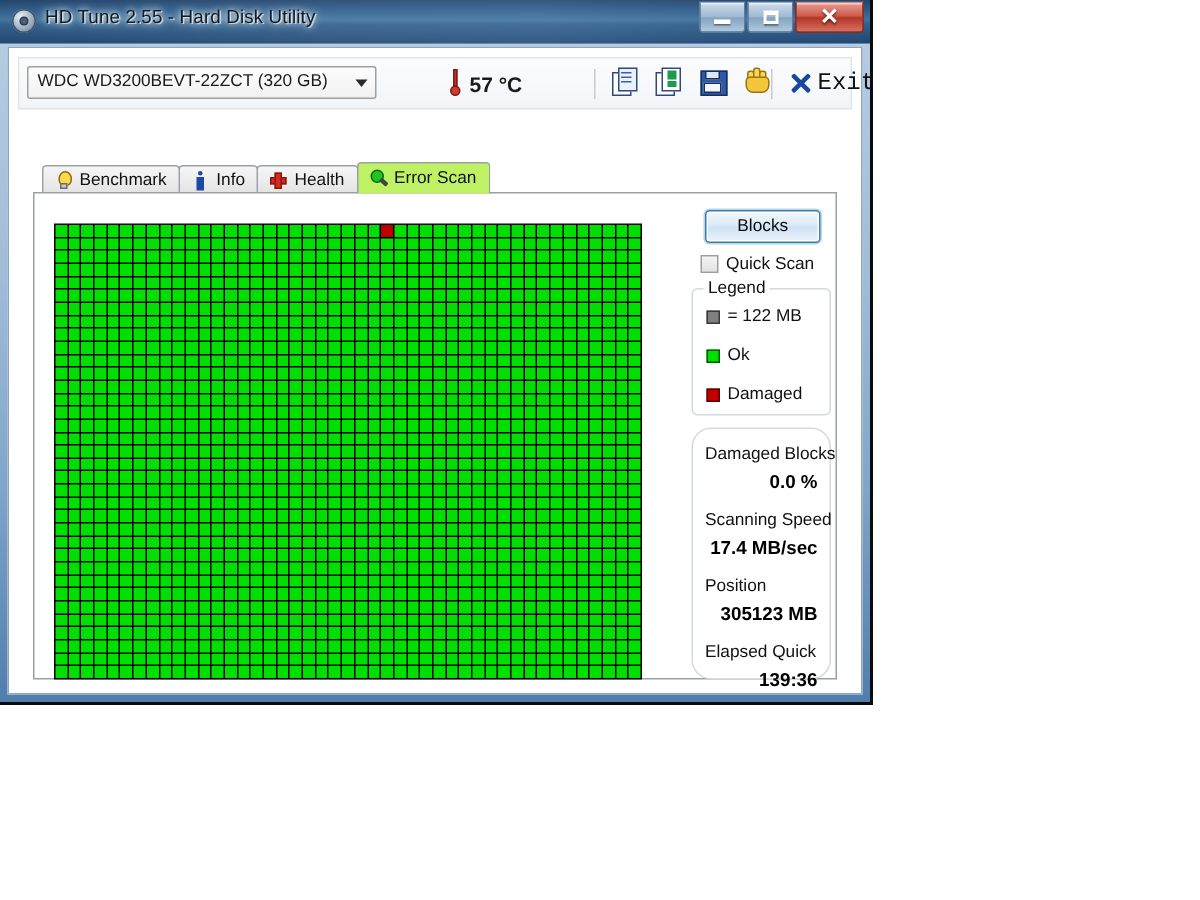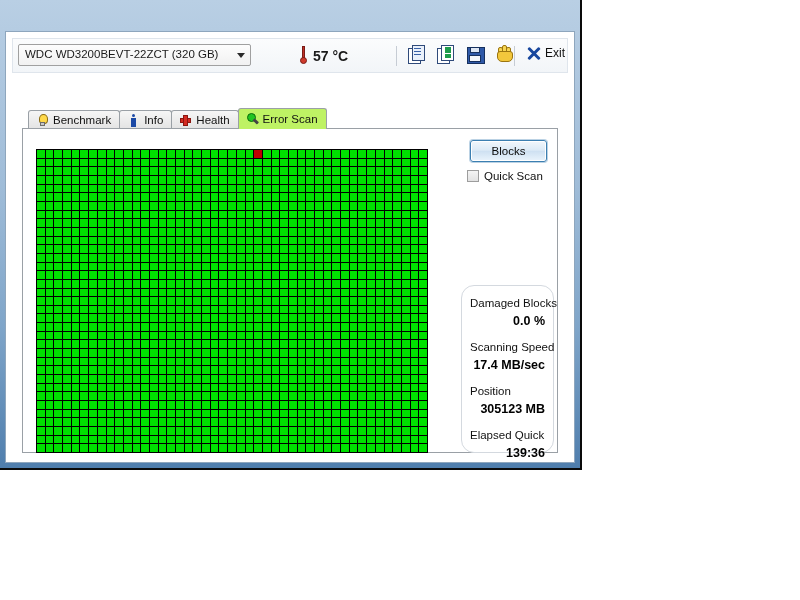--- a/index.html
+++ b/index.html
@@ -118,21 +118,21 @@
   .ico-hand .palm{position:absolute; left:2px; top:6px; width:14px; height:9px; background:#f2c73c; border:1px solid #9b7510; border-radius:3px 3px 5px 5px;}
   .ico-hand .f1{position:absolute; left:3px; top:2px; width:3px; height:7px; background:#f7d653; border:1px solid #9b7510; border-radius:2px;}
   .ico-hand .f2{position:absolute; left:7px; top:0px; width:3px; height:9px; background:#f7d653; border:1px solid #9b7510; border-radius:2px;}
   .ico-hand .f3{position:absolute; left:11px; top:2px; width:3px; height:7px; background:#f7d653; border:1px solid #9b7510; border-radius:2px;}
 
   .exit-wrap{ position:absolute; left:514px; top:7px; display:flex; align-items:center; }
   .ico-x{ position:relative; width:14px; height:14px; margin-right:4px;}
   .ico-x i{position:absolute; left:-1px; top:6px; width:16px; height:3px; background:#18479e; border-radius:1px;}
   .ico-x i:first-child{ transform:rotate(45deg);}
   .ico-x i:last-child{ transform:rotate(-45deg);}
-  .exit-text{ font-size:12px; color:#101010;}
+  .exit-text{ font-size:16px; color:#101010;font-family:Liberation Mono, monospace;}
 
   
   .tabs{ position:absolute; left:22px; top:76px; height:21px; display:flex; align-items:flex-end; }
   .tab{
     height:19px; display:flex; align-items:center; gap:5px; padding:0 8px;
     background: linear-gradient(180deg,#f6f6f6 0%, #e3e3e3 100%);
     border:1px solid #9aa0a6; border-bottom:none;
     border-radius:3px 3px 0 0;
     font-size:11.5px; color:#111; box-sizing:border-box;
     margin-right:-1px;
@@ -205,20 +205,36 @@
   .st-lbl{ position:absolute; font-size:11.5px; color:#111; white-space:nowrap; }
   .st-val{ position:absolute; font-size:12.5px; font-weight:bold; color:#000; white-space:nowrap; text-align:right; }
 </style>
 </head>
 <body>
 
 <div id="root">
 
   <div class="window">
 
+    <div class="titlebar">
+      <div class="title-glass"></div>
+      <div class="title-icon"></div>
+      <div class="title-text">HD Tune 2.55 - Hard Disk Utility</div>
+      <div class="winbtns">
+        <div class="wbtn">
+            <div class="wb-min"></div>
+          </div>
+        <div class="wbtn">
+            <div class="wb-max"></div>
+          </div>
+        <div class="wbtn close">
+            <span class="wb-x">✕</span>
+          </div>
+      </div>
+    </div>
 
     <div class="client">
 
       <div class="toolbar">
         <div class="drive-select">
           <div class="drive-label">WDC WD3200BEVT-22ZCT (320 GB)</div>
           <div class="drive-arrow"></div>
         </div>
 
         <div class="temp-wrap">
@@ -1882,20 +1898,35 @@
 
       <div class="start-btn">
         <span>Blocks</span>
       </div>
 
       <div class="qs-wrap">
         <div class="qs-box"></div>
         <div class="qs-lbl">Quick Scan</div>
       </div>
 
+      <div class="group legend">
+        <div class="group-title">Legend</div>
+        <div class="lg-row" style="left:9px; top:12px;">
+          <span class="sw gray"></span>
+          <span>= 122 MB</span>
+        </div>
+        <div class="lg-row" style="left:9px; top:38px;">
+          <span class="sw green"></span>
+          <span>Ok</span>
+        </div>
+        <div class="lg-row" style="left:9px; top:64px;">
+          <span class="sw red"></span>
+          <span>Damaged</span>
+        </div>
+      </div>
 
       <div class="group stats">
         <div class="st-lbl" style="left:8px; top:11px;">Damaged Blocks</div>
         <div class="st-val" style="right:8px; top:28px;">0.0 %</div>
 
         <div class="st-lbl" style="left:8px; top:55px;">Scanning Speed</div>
         <div class="st-val" style="right:8px; top:72px;">17.4 MB/sec</div>
 
         <div class="st-lbl" style="left:8px; top:99px;">Position</div>
         <div class="st-val" style="right:8px; top:116px;">305123 MB</div>

